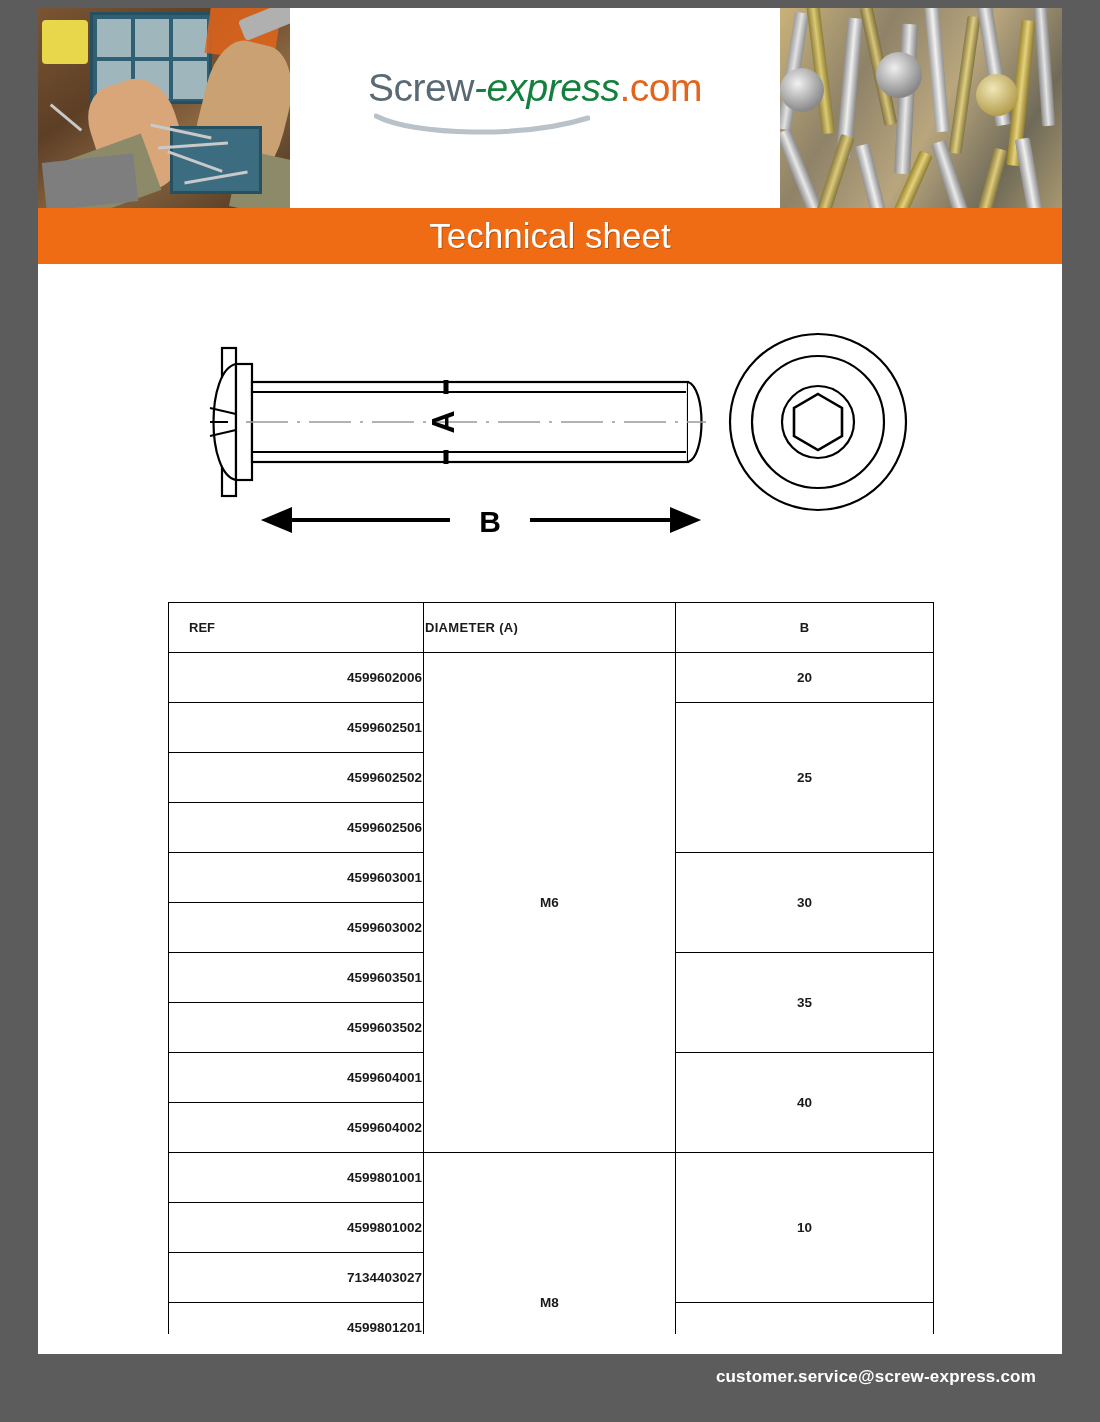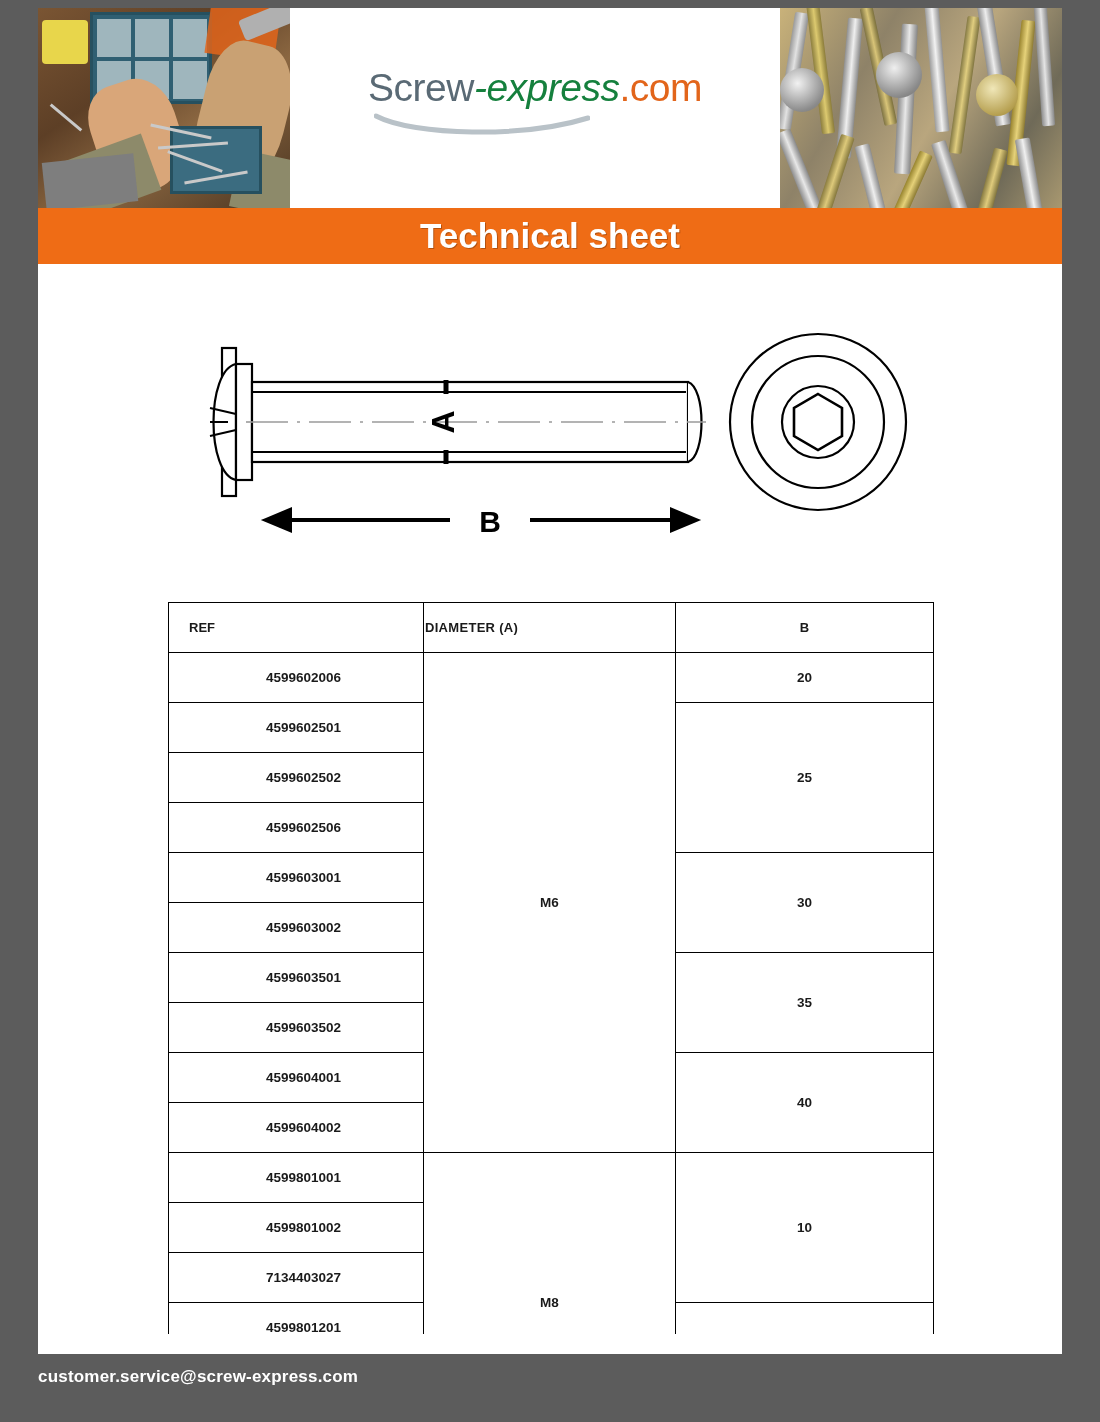--- a/index.html
+++ b/index.html
@@ -109,21 +109,21 @@
   .title-bar {
     position: absolute;
     left: 38px; top: 208px;
     width: 1024px; height: 56px;
     background: #ef6c15;
     display: flex; align-items: center; justify-content: center;
   }
   .title-bar .title {
     color: #ffffff;
     font-size: 35px;
-    font-weight: bold;
+    font-weight: normal;
     letter-spacing: 0px;
     text-shadow: 1px 1px 0 rgba(0,0,0,.25);
   }
 
   
   .drawing {
     position: absolute;
     left: 150px; top: 330px;
     width: 800px; height: 230px;
   }
@@ -148,31 +148,31 @@
     font-size: 13.5px;
     color: #1a1a1a;
   }
   table.spec th {
     font-weight: bold;
     font-size: 13px;
   }
   th.ref-head { text-align: left; padding-left: 20px; font-weight: bold; }
   th.dia-head { text-align: left; font-weight: normal; letter-spacing:.3px; }
   th.b-head   { text-align: center; font-weight: bold; }
-  td.ref { text-align: center; padding-left: 16px; font-weight: bold; font-size: 13px; }
+  td.ref { text-align: right; padding-left: 16px; font-weight: bold; font-size: 13px; }
   td.dia { text-align: center; font-weight: bold; font-size: 17px; }
   td.b   { text-align: center; font-weight: bold; font-size: 15px; }
 
   
   .footer {
     position: absolute;
     left: 38px; bottom: 22px;
     width: 1024px; height: 46px;
     background: #5c5c5c;
-    display: flex; align-items: center; 
+    display: flex; align-items: center; justify-content: flex-end;
     padding-right: 26px;
   }
   .footer .email {
     color: #ffffff;
     font-size: 17px;
     font-weight: bold;
     letter-spacing: .2px;
   }
   .footer-white {
     position: absolute;

